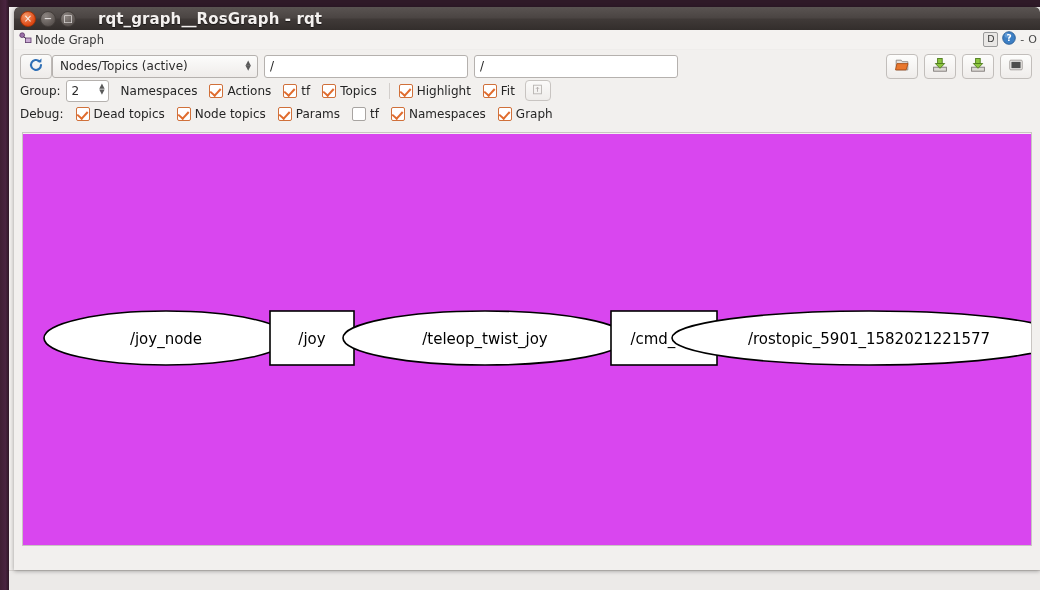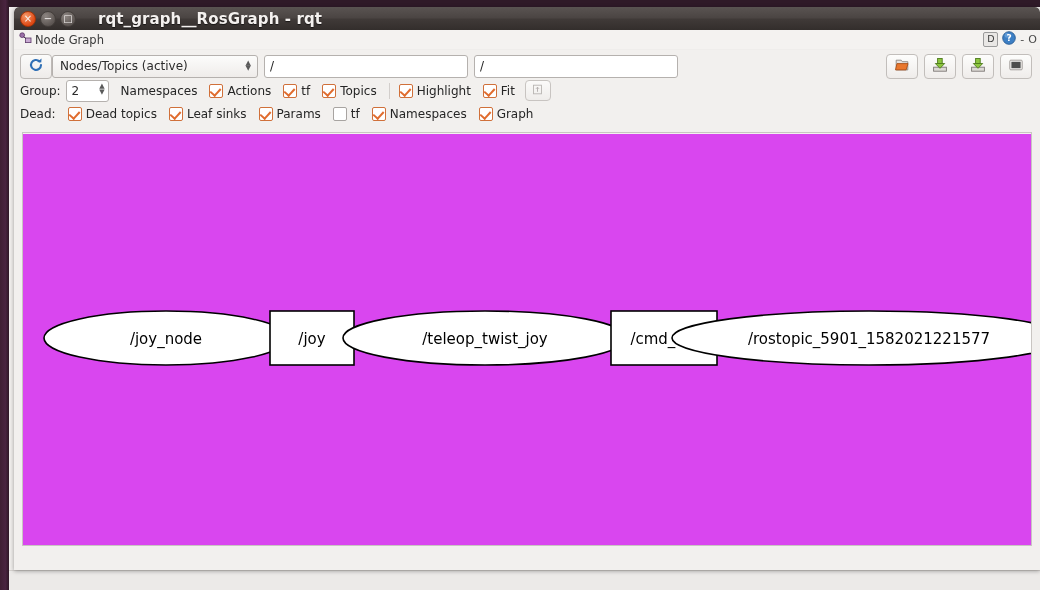--- a/index.html
+++ b/index.html
@@ -463,29 +463,29 @@
           <span>
             <svg width="11" height="11" viewBox="0 0 11 11">
               <rect x="1.5" y="1.2" width="8" height="8.6" fill="none" stroke="#b9b5b2" stroke-width="0.9"></rect>
               <path d="M5.5 7.8V3.4M4.0 4.8 5.5 3.2 7.0 4.8" fill="none" stroke="#b0acaa" stroke-width="0.9"></path>
             </svg>
           </span>
         </div>
       </div>
 
       <div class="trow r3">
-        <span class="lbl">Dead:</span>
+        <span class="lbl">Debug:</span>
 
         <div class="chk-item">
           <span class="cbox checked"></span>
           <span>Dead topics</span>
         </div>
         <div class="chk-item">
           <span class="cbox checked"></span>
-          <span>Leaf sinks</span>
+          <span>Node topics</span>
         </div>
         <div class="chk-item">
           <span class="cbox checked"></span>
           <span>Params</span>
         </div>
         <div class="chk-item">
           <span class="cbox unchecked"></span>
           <span>tf</span>
         </div>
         <div class="chk-item">

